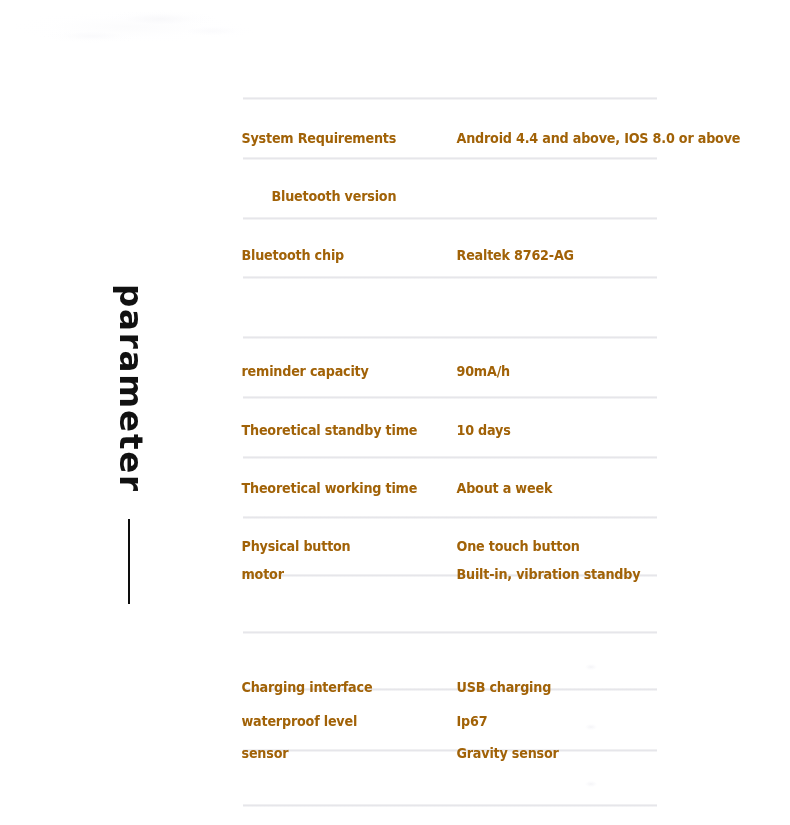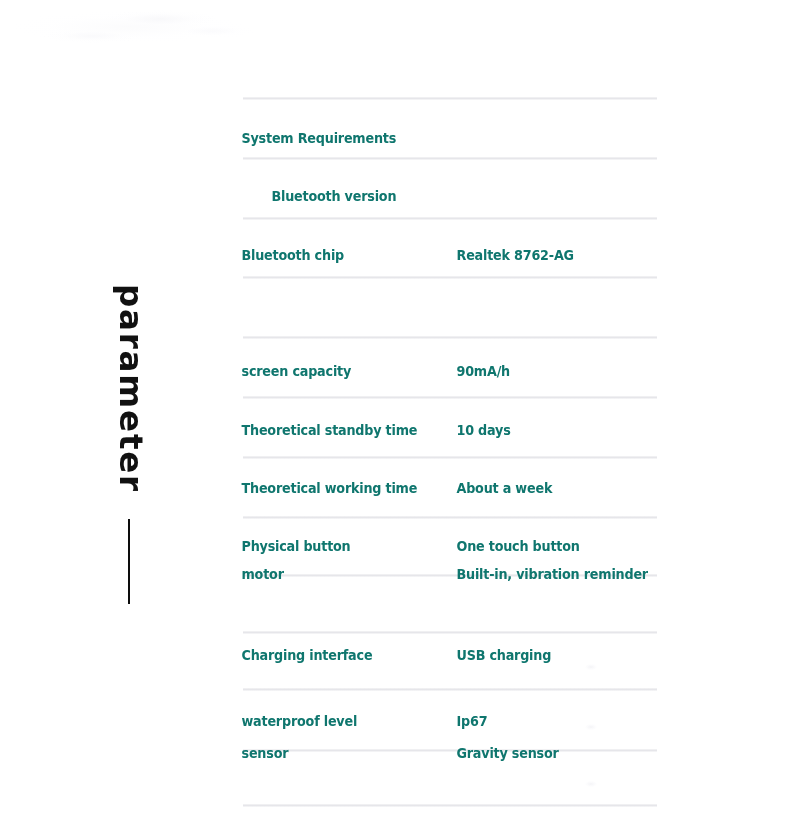--- a/index.html
+++ b/index.html
@@ -102,21 +102,21 @@
     white-space: nowrap;
   }
   .skey, .sval {
     position: absolute;
     top: 0;
     will-change: opacity;
     font-family: "DejaVu Sans", sans-serif;
     font-stretch: condensed;
     font-size: 14.2px;
     font-weight: 700;
-    color: #0f766e;
+    color: #a16207;
     letter-spacing: -0.2px;
     line-height: 18px;
     white-space: nowrap;
   }
   .skey { left: 0px; }
   .sval { left: 215.0px; }
 
   
   .speck {
     position: absolute;
@@ -149,49 +149,50 @@
       <div class="rowline" style="top: 397.3px;"></div>
       <div class="rowline" style="top: 456.8px;"></div>
       <div class="rowline" style="top: 517.1px;"></div>
       <div class="rowline" style="top: 575.4px;"></div>
       <div class="rowline" style="top: 632.4px;"></div>
       <div class="rowline" style="top: 689.2px;"></div>
       <div class="rowline" style="top: 749.6px;"></div>
       <div class="rowline" style="top: 805.2px;"></div>
       <div class="srow" style="top: 129.1px;">
     <div class="skey">System Requirements</div>
+    <div class="sval">Android 4.4 and above, IOS 8.0 or above</div>
   </div>
       <div class="srow" style="top: 187.38px; margin-left: 30px;">
     <div class="skey">Bluetooth version</div>
   </div>
       <div class="srow" style="top: 245.66px; text-align: right;">
     <div class="skey">Bluetooth chip</div>
     <div class="sval">Realtek 8762-AG</div>
   </div>
       <div class="srow" style="top: 362.22px;">
-    <div class="skey">screen capacity</div>
+    <div class="skey">reminder capacity</div>
     <div class="sval">90mA/h</div>
   </div>
       <div class="srow" style="top: 420.5px;">
     <div class="skey">Theoretical standby time</div>
     <div class="sval">10 days</div>
   </div>
       <div class="srow" style="top: 478.78px; text-decoration: underline;">
     <div class="skey">Theoretical working time</div>
     <div class="sval">About a week</div>
   </div>
       <div class="srow" style="top: 537.06px;">
     <div class="skey">Physical button</div>
     <div class="sval">One touch button</div>
   </div>
       <div class="srow" style="top: 565px;">
     <div class="skey">motor</div>
-    <div class="sval">Built-in, vibration reminder</div>
-  </div>
-      <div class="srow" style="top: 646px;">
+    <div class="sval">Built-in, vibration standby</div>
+  </div>
+      <div class="srow" style="top: 678px;">
     <div class="skey">Charging interface</div>
     <div class="sval">USB charging</div>
   </div>
       <div class="srow" style="top: 711.9px;">
     <div class="skey">waterproof level</div>
     <div class="sval">Ip67</div>
   </div>
       <div class="srow" style="top: 744px;">
     <div class="skey">sensor</div>
     <div class="sval">Gravity sensor</div>

